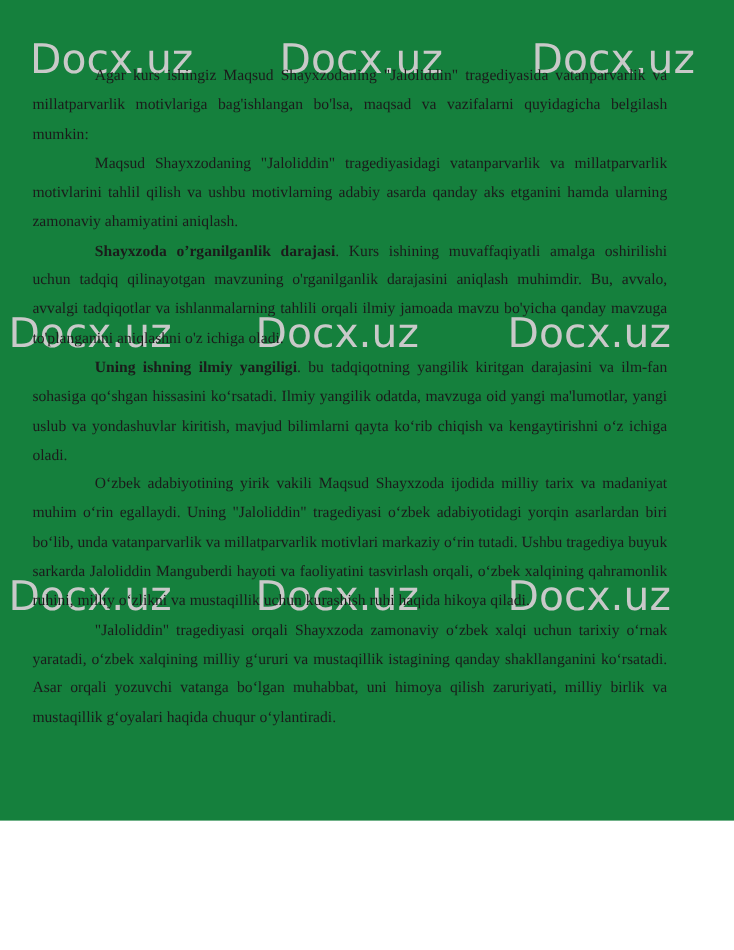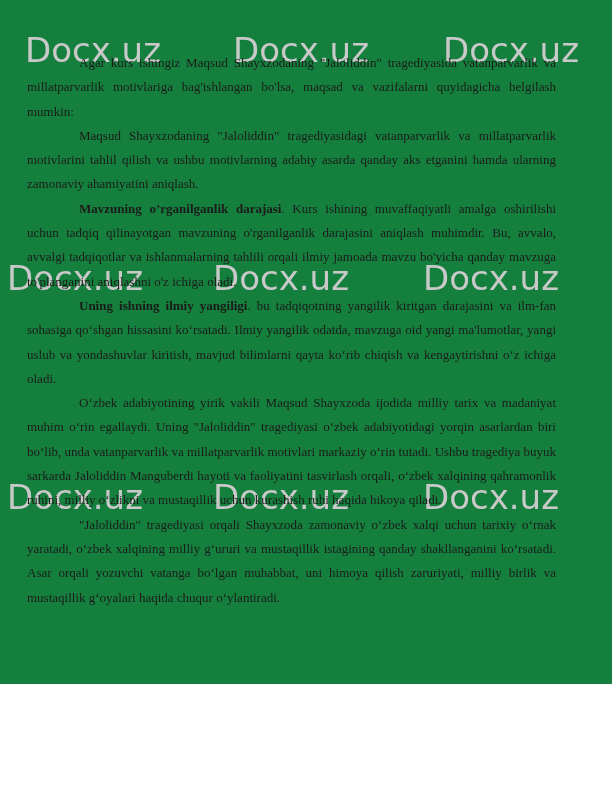--- a/index.html
+++ b/index.html
@@ -87,21 +87,21 @@
   <div class="wm r3a" style="color: rgb(201, 201, 201);">Docx.uz</div>
   <div class="wm r3b" style="color: rgb(201, 201, 201);">Docx.uz</div>
   <div class="wm r3c" style="color: rgb(201, 201, 201);">Docx.uz</div>
   <div class="wm r4a" style="color: rgb(201, 201, 201);">Docx.uz</div>
   <div class="wm r4b" style="color: rgb(201, 201, 201);">Docx.uz</div>
   <div class="wm r4c" style="color: rgb(201, 201, 201);">Docx.uz</div>
 
   <div class="body-text">
     <p><b></b><span>Agar kurs ishingiz Maqsud Shayxzodaning "Jaloliddin" tragediyasida vatanparvarlik va millatparvarlik motivlariga bag'ishlangan bo'lsa, maqsad va vazifalarni quyidagicha belgilash mumkin:</span></p>
     <p><b></b><span>Maqsud Shayxzodaning "Jaloliddin" tragediyasidagi vatanparvarlik va millatparvarlik motivlarini tahlil qilish va ushbu motivlarning adabiy asarda qanday aks etganini hamda ularning zamonaviy ahamiyatini aniqlash.</span></p>
-    <p><b>Mavzuning o’rganilganlik darajasi</b><span>. Kurs ishining muvaffaqiyatli amalga oshirilishi uchun tadqiq qilinayotgan mavzuning o'rganilganlik darajasini aniqlash muhimdir. Bu, avvalo, avvalgi tadqiqotlar va ishlanmalarning tahlili orqali ilmiy jamoada mavzu bo'yicha qanday mavzuga to'planganini aniqlashni o'z ichiga oladi.</span></p>
+    <p><b>Shayxzoda o’rganilganlik darajasi</b><span>. Kurs ishining muvaffaqiyatli amalga oshirilishi uchun tadqiq qilinayotgan mavzuning o'rganilganlik darajasini aniqlash muhimdir. Bu, avvalo, avvalgi tadqiqotlar va ishlanmalarning tahlili orqali ilmiy jamoada mavzu bo'yicha qanday mavzuga to'planganini aniqlashni o'z ichiga oladi.</span></p>
     <p><b>Uning ishning ilmiy yangiligi</b><span>. bu tadqiqotning yangilik kiritgan darajasini va ilm-fan sohasiga qo‘shgan hissasini ko‘rsatadi. Ilmiy yangilik odatda, mavzuga oid yangi ma'lumotlar, yangi uslub va yondashuvlar kiritish, mavjud bilimlarni qayta ko‘rib chiqish va kengaytirishni o‘z ichiga oladi.</span></p>
     <p><b></b><span>O‘zbek adabiyotining yirik vakili Maqsud Shayxzoda ijodida milliy tarix va madaniyat muhim o‘rin egallaydi. Uning "Jaloliddin" tragediyasi o‘zbek adabiyotidagi yorqin asarlardan biri bo‘lib, unda vatanparvarlik va millatparvarlik motivlari markaziy o‘rin tutadi. Ushbu tragediya buyuk sarkarda Jaloliddin Manguberdi hayoti va faoliyatini tasvirlash orqali, o‘zbek xalqining qahramonlik ruhini, milliy o‘zlikni va mustaqillik uchun kurashish ruhi haqida hikoya qiladi.</span></p>
     <p><b></b><span>"Jaloliddin" tragediyasi orqali Shayxzoda zamonaviy o‘zbek xalqi uchun tarixiy o‘rnak yaratadi, o‘zbek xalqining milliy g‘ururi va mustaqillik istagining qanday shakllanganini ko‘rsatadi. Asar orqali yozuvchi vatanga bo‘lgan muhabbat, uni himoya qilish zaruriyati, milliy birlik va mustaqillik g‘oyalari haqida chuqur o‘ylantiradi.</span></p>
   </div>
 
   <div class="page-number">5</div>
 
 </div>
 
 </body></html>

